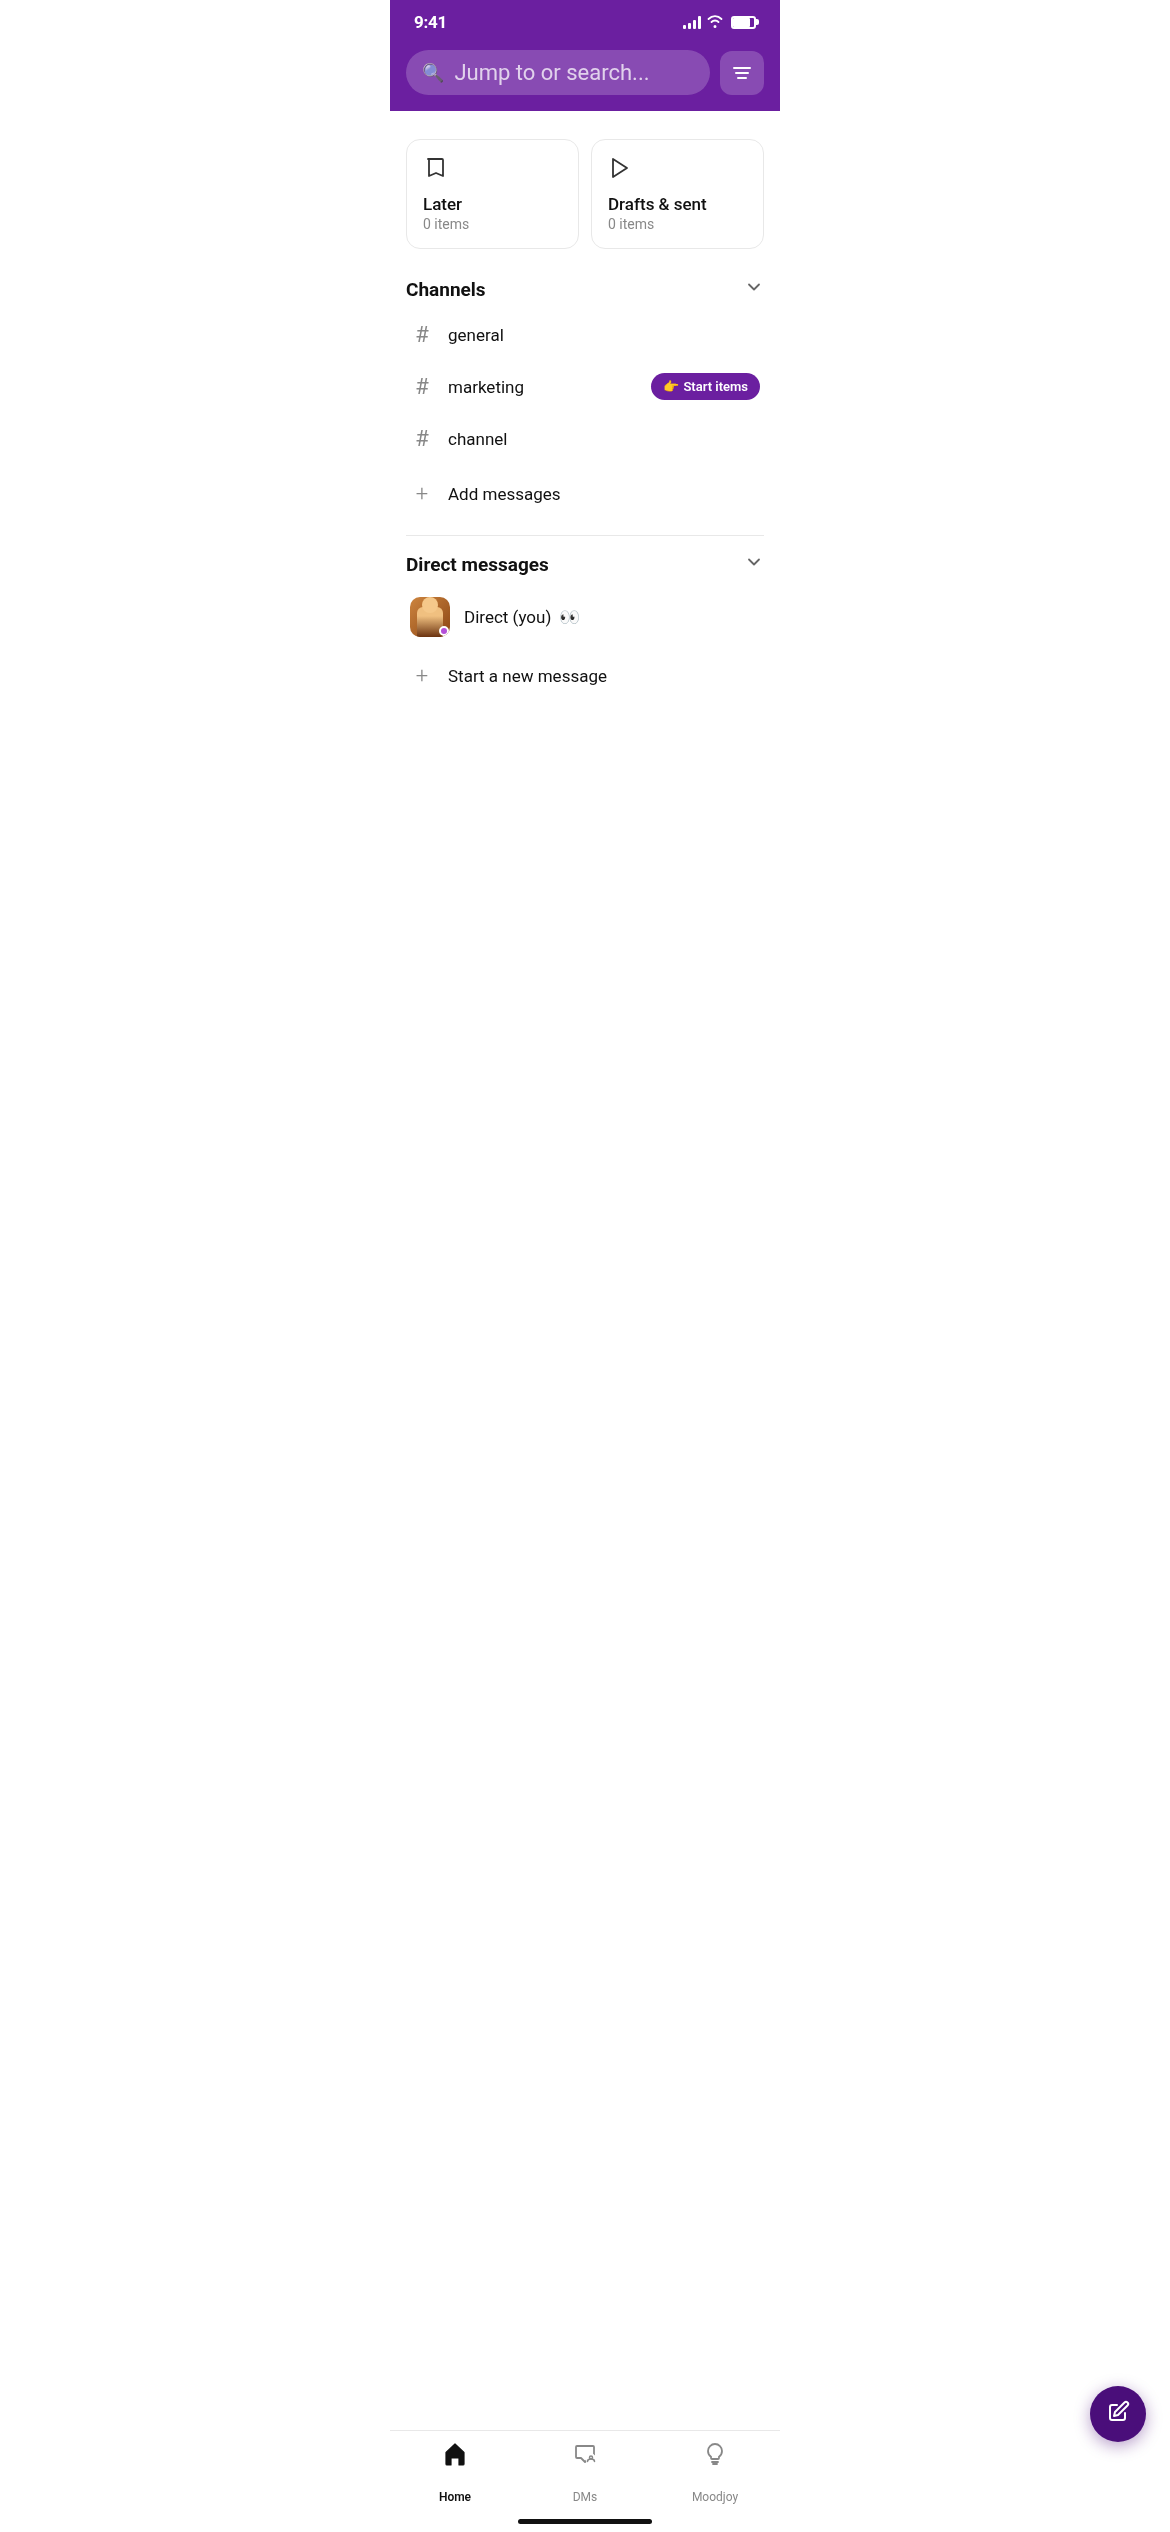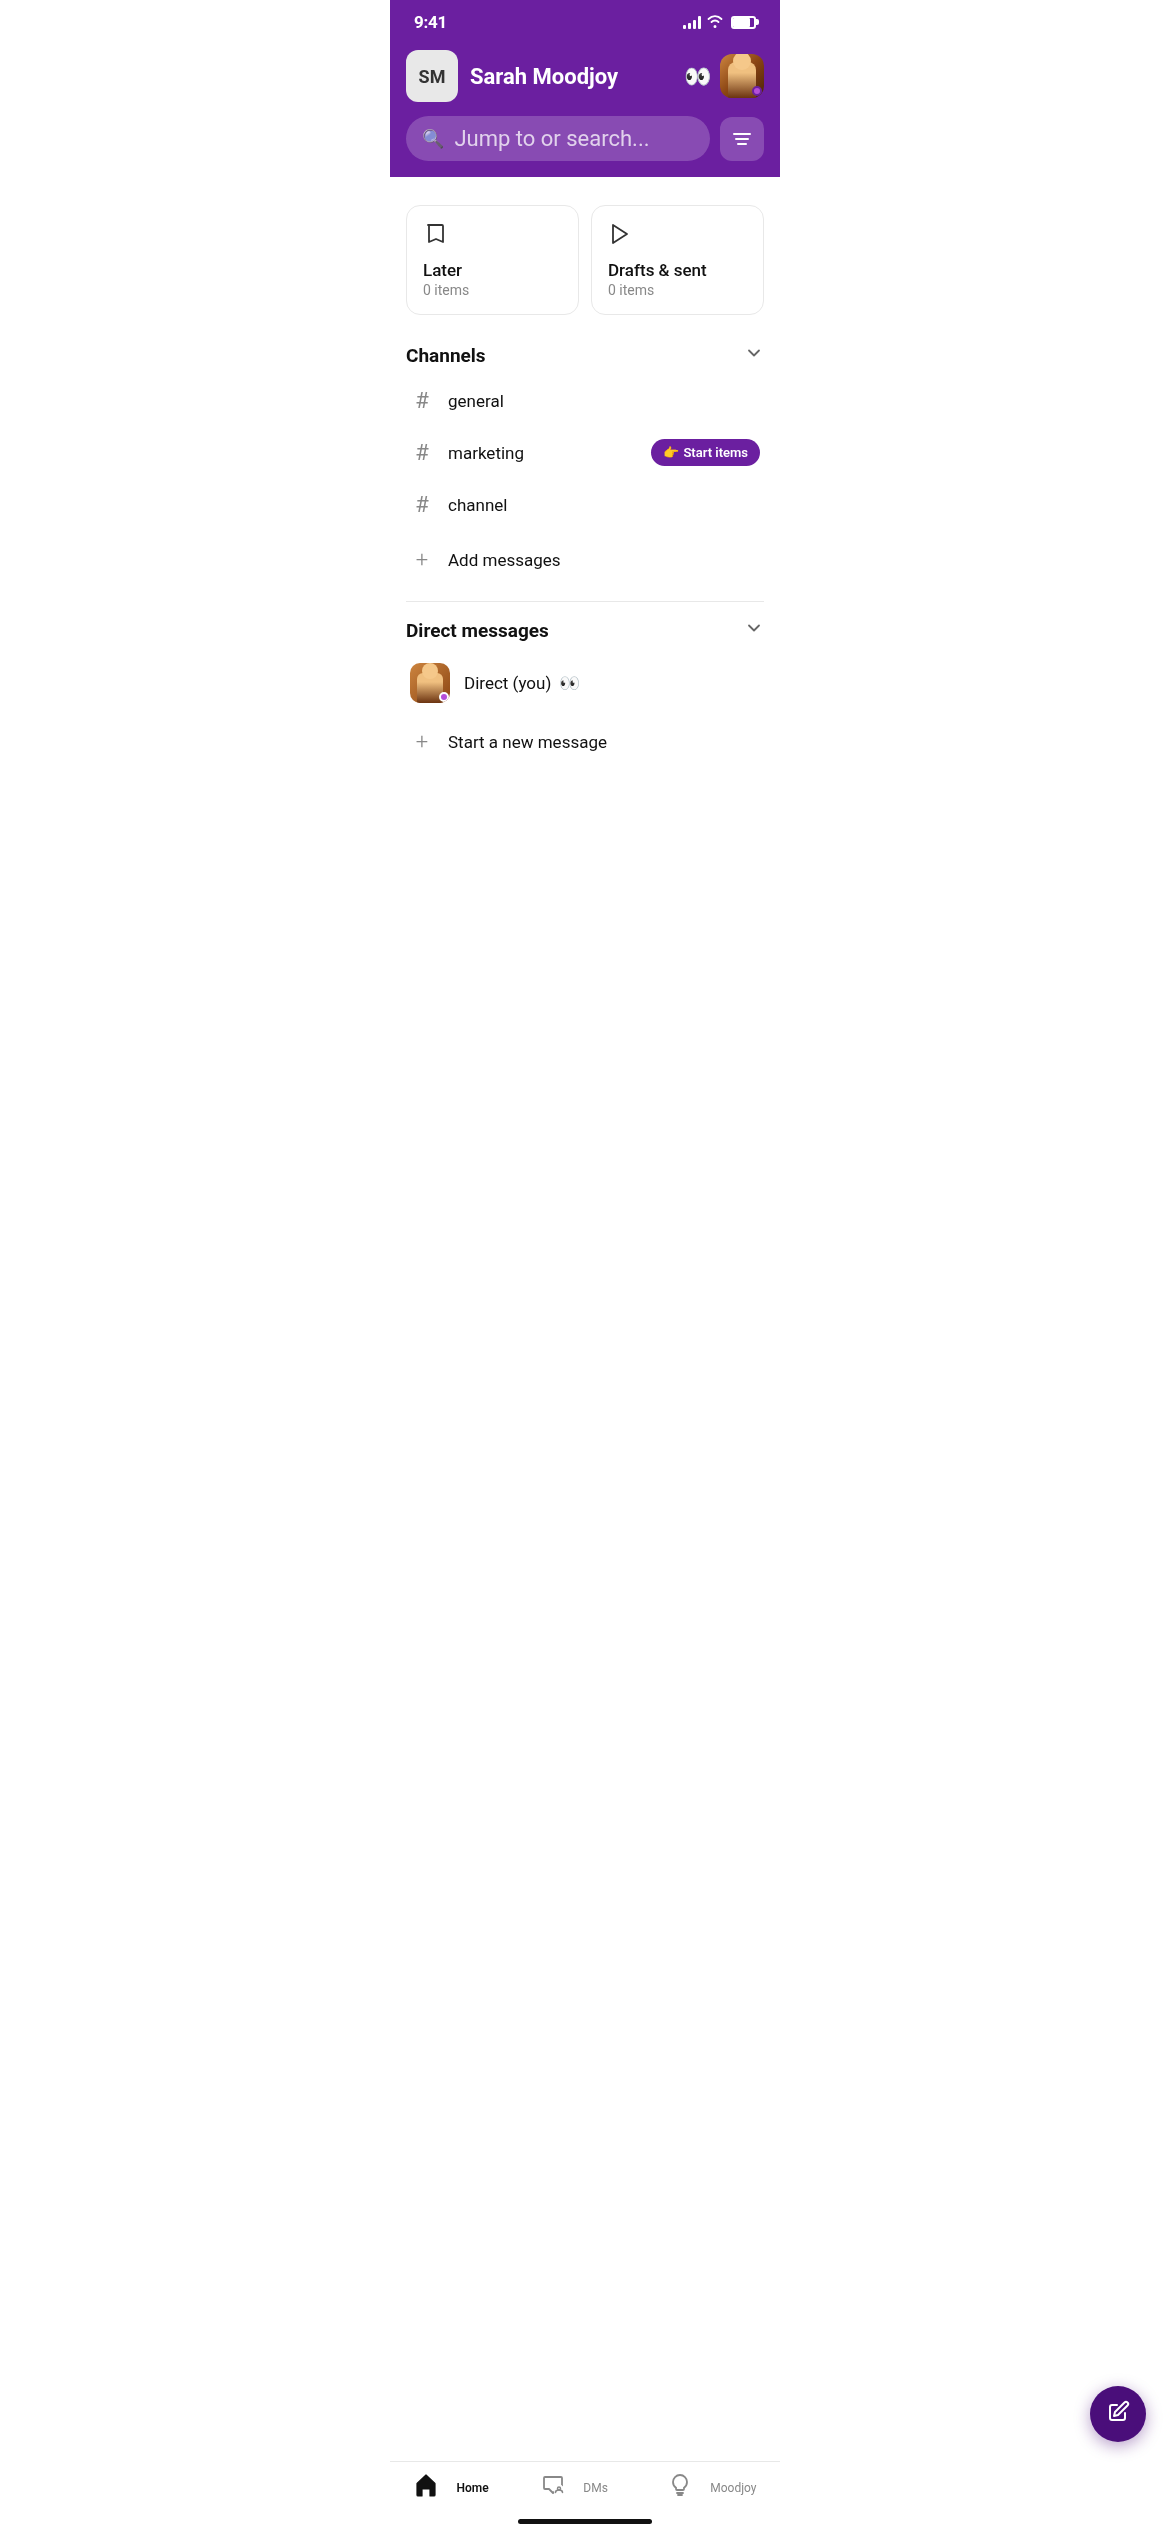--- a/index.html
+++ b/index.html
@@ -421,21 +421,21 @@
       width: 390px;
       background: #fff;
       border-top: 1px solid #e8e8e8;
       display: flex;
       align-items: center;
       justify-content: space-around;
       padding: 10px 0 28px;
     }
     .nav-item {
       display: flex;
-      flex-direction: row;
+      flex-direction: column;
       align-items: center;
       gap: 17px;
       cursor: pointer;
       min-width: 80px;
     }
     .nav-icon {
       font-size: 24px;
       color: #888;
     }
     .nav-icon.active {
@@ -481,37 +481,20 @@
         <path d="M1.5 5c1.8-1.8 4-2.8 6.5-2.8s4.7 1 6.5 2.8" stroke="white" stroke-width="1.8" stroke-linecap="round" fill="none"></path>
       </svg>
     </span>
     <div class="battery">
       <div class="battery-fill"></div>
     </div>
   </div>
 </div>
 
 <div class="header">
-  <div class="header-top">
-    <div class="user-info">
-      <div class="avatar-initials">
-        <span>SM</span>
-      </div>
-      <span class="user-name">Sarah Moodjoy</span>
-    </div>
-    <div class="header-right">
-      <span class="eyes-button">👀</span>
-      <div class="profile-photo">
-        <div class="profile-photo-inner">
-          <div class="profile-photo-figure"></div>
-        </div>
-        <div class="online-dot"></div>
-      </div>
-    </div>
-  </div>
 
   <div class="search-row">
     <div class="search-bar">
       <span class="search-icon-char">🔍</span>
       <span class="search-placeholder">Jump to or search...</span>
     </div>
     <div class="filter-button">
       <div class="filter-icon">
         <span></span>
           <span></span>

